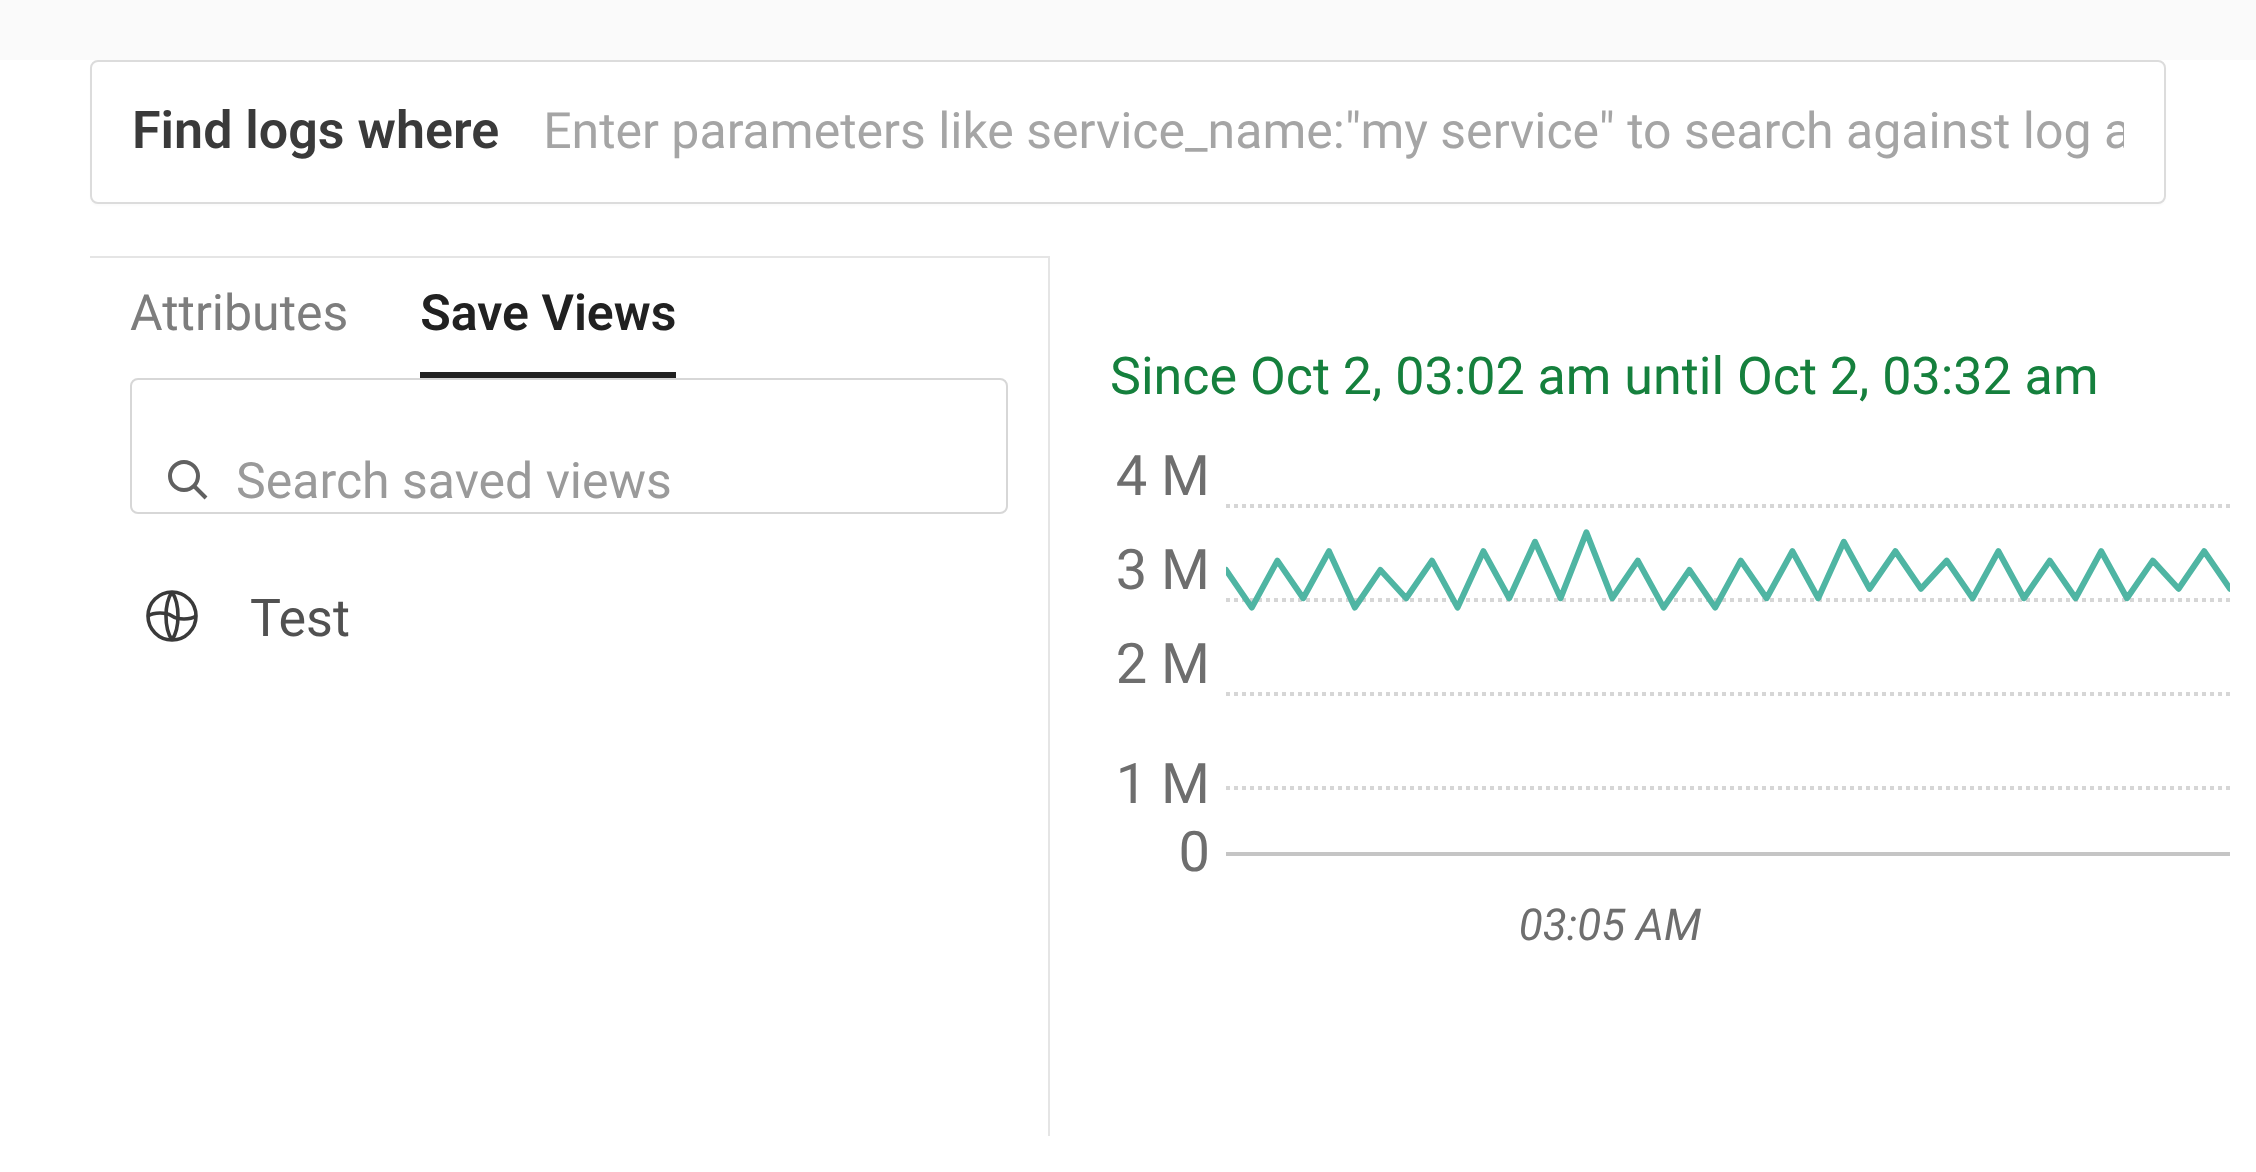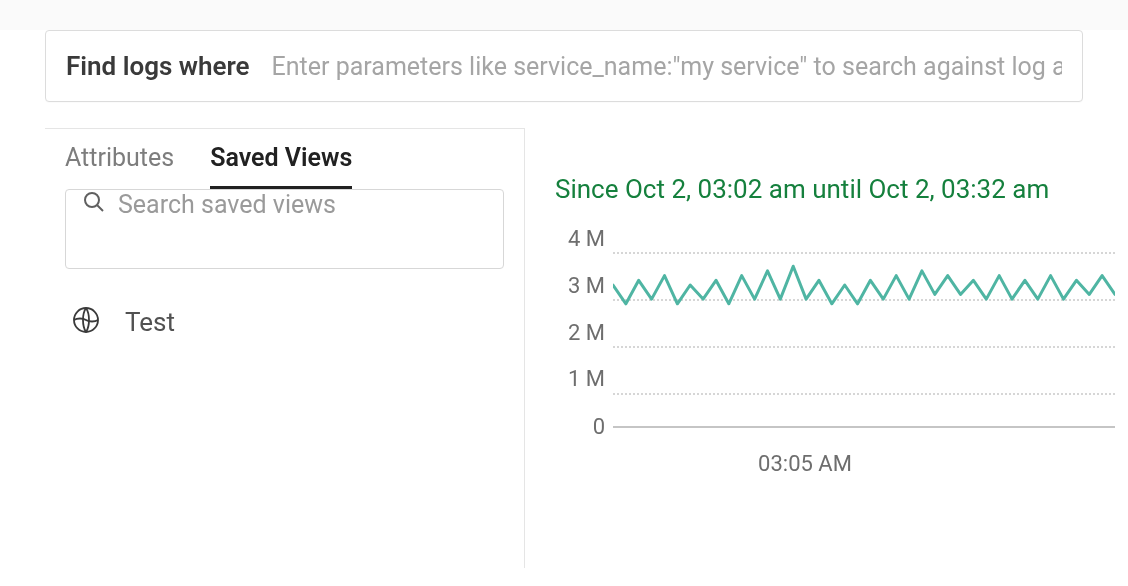--- a/index.html
+++ b/index.html
@@ -23,53 +23,53 @@
   .tab.active { color: #212121; font-weight: 600; border-bottom: 3px solid #212121; }
 
   
   .save-row { display: flex; align-items: center; gap: 18px; background: #f4f4f4; padding: 14px 26px; margin: 0 2px 18px 2px; border-top: 1px solid #e5e5e5; cursor: pointer; position: relative; }
   .plus-icon svg { width: 32px; height: 32px; display: block; }
   .save-label { font-size: 26px; color: #2a8985; }
   .cursor-icon { position: absolute; left: 308px; top: 36px; }
   .cursor-icon svg { width: 34px; height: 34px; }
 
   
-  .sv-search { margin: 0 20px 22px 20px; border: 1px solid #d7d7d7; border-radius: 4px; height: 80px; display: flex; align-items: flex-start; padding: 0 16px; gap: 12px; }
+  .sv-search { margin: 0 20px 22px 20px; border: 1px solid #d7d7d7; border-radius: 4px; height: 68px; display: flex; align-items: flex-end; padding: 0 16px; gap: 12px; }
   .sv-search svg { width: 24px; height: 24px; }
   .sv-search-input { flex: 1; border: none; outline: none; font-size: 25px; color: #9a9a9a; font-family: inherit; background: transparent; }
   .sv-search-input::placeholder { color: #9a9a9a; }
 
   
   .sv-item { display: flex; align-items: center; gap: 24px; padding: 14px 26px; cursor: pointer; }
   .sv-item svg { width: 30px; height: 30px; }
   .sv-item-label { font-size: 26px; color: #515151; }
 
   
   .time-range { font-size: 26px; color: #15803d; margin: 46px 0 34px 0; white-space: nowrap; overflow: hidden; }
   .chart-area { position: relative; width: 560px; height: 230px; }
   .grid-line { position: absolute; left: 58px; right: 0; border-top: 2px dotted #d6d6d6; height: 0; }
-  .y-tick { position: absolute; left: 0; width: 50px; text-align: right; font-size: 22px; color: #6e6e6e; transform: translateY(-50%); white-space: nowrap; }
+  .y-tick { position: absolute; left: 0; width: 50px; text-align: right; font-size: 28px; color: #6e6e6e; transform: translateY(-50%); white-space: nowrap; }
   .x-tick { position: absolute; font-size: 22px; color: #6e6e6e; top: 213px; transform: translateX(-50%); }
   .line-svg { position: absolute; left: 58px; top: 0; width: 502px; height: 200px; }
 </style>
 </head>
 <body>
 
 <div class="root">
 
   <div class="search-bar">
     <span class="search-label">Find logs where</span>
     <input class="search-input" type="text" placeholder="Enter parameters like service_name:&quot;my service&quot; to search against log attribu" style="">
   </div>
 
   <div class="main">
     <div class="left-col">
       <div class="tabs">
         <div class="tab">Attributes</div>
-        <div class="tab active">Saved Views</div>
+        <div class="tab active">Save Views</div>
       </div>
 
 
       <div class="sv-search">
         <span>
           <svg viewBox="0 0 24 24" fill="none" stroke="#606060" stroke-width="2">
             <circle cx="10" cy="10" r="7"></circle>
             <line x1="15" y1="15" x2="21" y2="21"></line>
           </svg>
         </span>
@@ -89,31 +89,31 @@
         <span class="sv-item-label">Test</span>
       </div>
     </div>
 
     <div class="right-col">
       <div class="time-range">Since Oct 2, 03:02 am until Oct 2, 03:32 am</div>
       <div class="chart-area">
         <div class="y-tick" style="top:0;">4 M</div>
         <div class="y-tick" style="top:47px;">3 M</div>
         <div class="y-tick" style="top:94px;">2 M</div>
-        <div class="y-tick" style="top:140px;">1 M</div>
+        <div class="y-tick" style="top:154px;">1 M</div>
         <div class="y-tick" style="top:188px;">0</div>
 
         <div class="grid-line" style="top:14px;"></div>
         <div class="grid-line" style="top:61px;"></div>
         <div class="grid-line" style="top:108px;"></div>
         <div class="grid-line" style="top:155px;"></div>
         <div class="grid-line" style="top:188px; border-top:2px solid #c5c5c5;"></div>
 
         <svg class="line-svg" viewBox="0 0 502 200" preserveAspectRatio="none">
           <polyline id="chart-polyline" fill="none" stroke="#4fb5a3" stroke-width="3" stroke-linejoin="round" stroke-linecap="round" points="0.0,47.0 12.9,65.8 25.7,42.3 38.6,61.1 51.5,37.6 64.4,65.8 77.2,47.0 90.1,61.1 103.0,42.3 115.8,65.8 128.7,37.6 141.6,61.1 154.5,32.9 167.3,61.1 180.2,28.2 193.1,61.1 205.9,42.3 218.8,65.8 231.7,47.0 244.6,65.8 257.4,42.3 270.3,61.1 283.2,37.6 296.1,61.1 308.9,32.9 321.8,56.4 334.7,37.6 347.5,56.4 360.4,42.3 373.3,61.1 386.2,37.6 399.0,61.1 411.9,42.3 424.8,61.1 437.6,37.6 450.5,61.1 463.4,42.3 476.3,56.4 489.1,37.6 502.0,56.4"></polyline>
         </svg>
 
-        <div class="x-tick" style="left:250px;">03:05 AM</div>
+        <div class="x-tick" style="left:250px;font-style:italic;">03:05 AM</div>
       </div>
     </div>
   </div>
 
 </div>
 
 </body></html>

